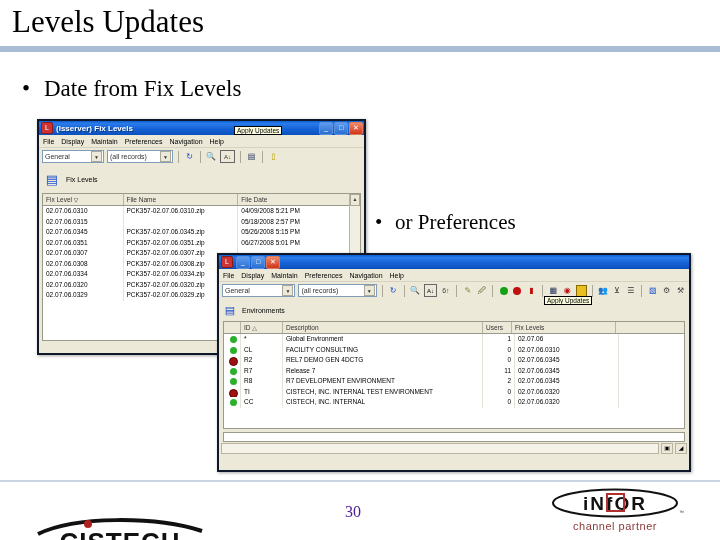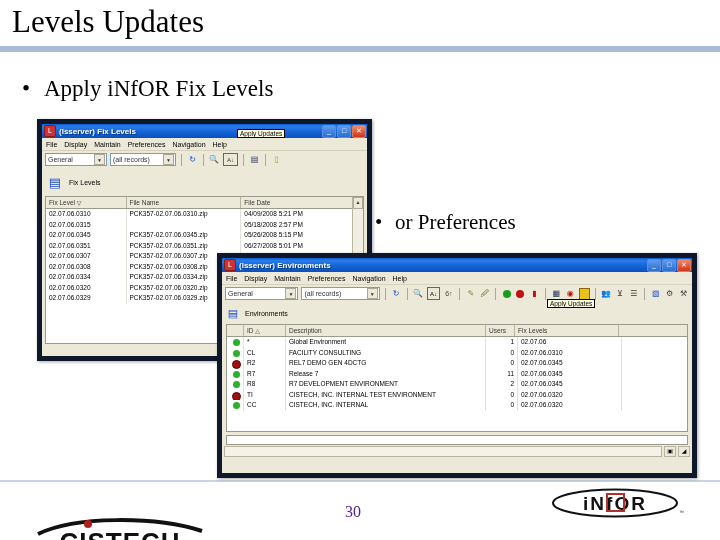--- a/index.html
+++ b/index.html
@@ -19,21 +19,21 @@
     position:absolute;left:22px;top:76px;font-size:23px;color:#000;white-space:nowrap;
   }
   #bullet-1 .dot{display:inline-block;width:22px;}
   #bullet-2{
     position:absolute;left:375px;top:210px;font-size:21px;color:#000;white-space:nowrap;z-index:40;
   }
   #bullet-2 .dot{display:inline-block;width:20px;}
 
   
   .win{
-    position:absolute;background:#ece9d8;border:5px solid #0f172a;
+    position:absolute;background:#ece9d8;border:2px solid #0f172a;
     font-family:"Liberation Sans", sans-serif;
     box-shadow:1px 1px 3px rgba(0,0,0,.35);
   }
   .titlebar{
     height:14px;display:flex;align-items:center;
     background:linear-gradient(to bottom,#0b5fd0 0%,#2a7bea 18%,#1664d8 55%,#0a50bb 100%);
     padding:0 1px 0 2px;color:#fff;
   }
   .titlebar .tb-ico{
     width:10px;height:10px;border-radius:2px;background:#c33;color:#fff;
@@ -116,21 +116,21 @@
   .infor-wrap{display:flex;align-items:center;justify-content:center;}
   #infor-sub{font-family:"Liberation Sans",sans-serif;font-size:11px;color:#8a3a3a;margin-top:2px;letter-spacing:.5px;}
 </style>
 </head>
 <body>
 
 <div id="slide-title">Levels Updates</div>
 <div id="title-rule"></div>
 
 <div id="bullet-1">
-  <span class="dot">•</span><span>Apply iNfOR Fix Levels</span>
+  <span class="dot">•</span><span>Date from Fix Levels</span>
 </div>
 
 <div id="bullet-2">
   <span class="dot">•</span><span>or Preferences</span>
 </div>
 
 <div class="win" id="win-fixlevels" style="left:37px;top:119px;width:325px;height:232px;z-index:10;">
 
   <div class="titlebar">
     <div class="tb-ico">L</div>
@@ -238,21 +238,20 @@
       <div style="flex:1 1 auto;"></div>
       <div class="sbtn">▼</div>
     </div>
   </div>
 </div>
 
 <div class="win" id="win-env" style="left:217px;top:253px;width:470px;height:215px;z-index:20;">
 
   <div class="titlebar">
     <div class="tb-ico">L</div>
-    <div class="tb-text">(lsserver) Environments</div>
     <div class="tb-btns">
       <div class="tb-btn">_</div>
       <div class="tb-btn">□</div>
       <div class="tb-btn close">✕</div>
     </div>
   </div>
 
   <div class="menubar">
     <span>File</span>
     <span>Display</span>
@@ -409,13 +408,14 @@
 
 <div id="infor-logo">
   <div class="infor-wrap">
     <svg width="140" height="30" viewBox="0 0 140 30">
       <ellipse cx="70" cy="15" rx="62" ry="13.5" fill="none" stroke="#111" stroke-width="2"></ellipse>
       <text x="70" y="22" font-family="Liberation Sans, sans-serif" font-size="19" font-weight="bold" fill="#111" text-anchor="middle" letter-spacing="2" id="infor-name-text">iNfOR</text>
       <rect x="62" y="6" width="17" height="17" fill="none" stroke="#b03030" stroke-width="2"></rect>
       <text x="134" y="26" font-family="Liberation Sans, sans-serif" font-size="5" fill="#333">™</text>
     </svg>
   </div>
+  <div id="infor-sub">channel partner</div>
 </div>
 
 </body></html>

